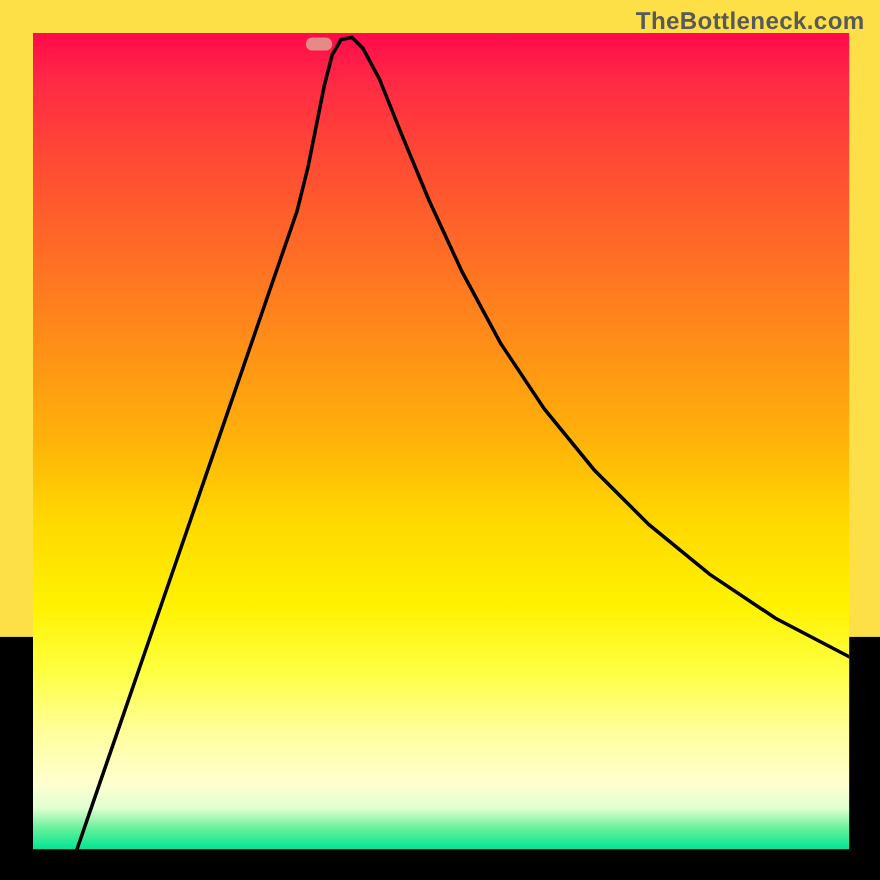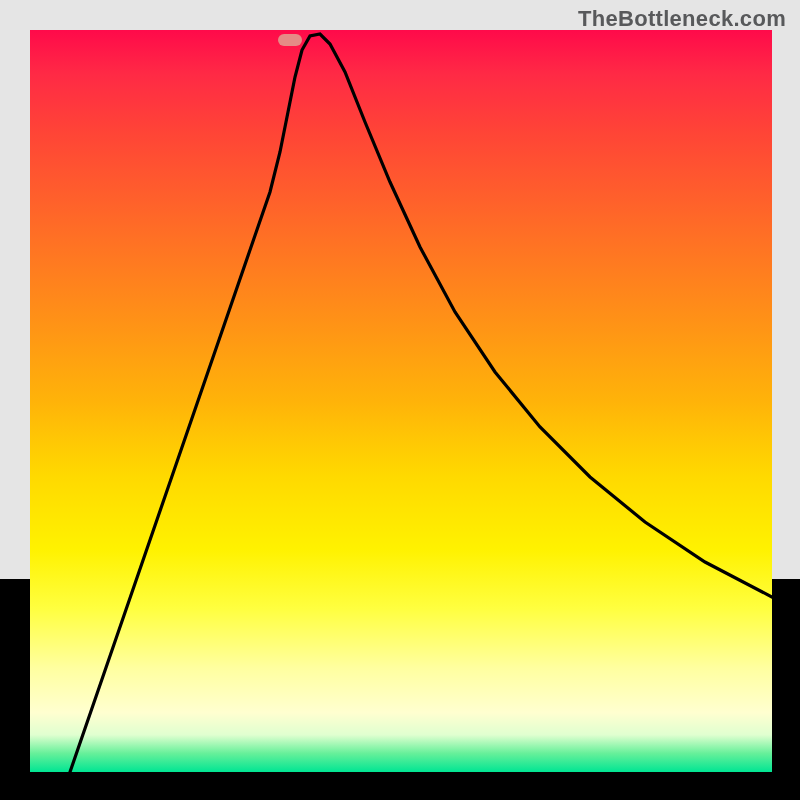--- a/index.html
+++ b/index.html
@@ -1,21 +1,21 @@
 <!DOCTYPE html>
 <html><head>
 <meta charset="utf-8">
 <style>
   * { margin: 0; padding: 0; box-sizing: border-box; }
   html, body { width: 800px; height: 800px; overflow: hidden; background: #000; }
   .container {
     position: relative;
     width: 800px;
     height: 579px;
-    background: #e5e5e5;
+    background: #fde047;
   }
   .watermark {
     position: absolute;
     top: 6px;
     right: 14px;
     font-family: Arial, Helvetica, sans-serif;
     font-size: 22px;
     font-weight: 600;
     color: #58595b;
     letter-spacing: 0.3px;

